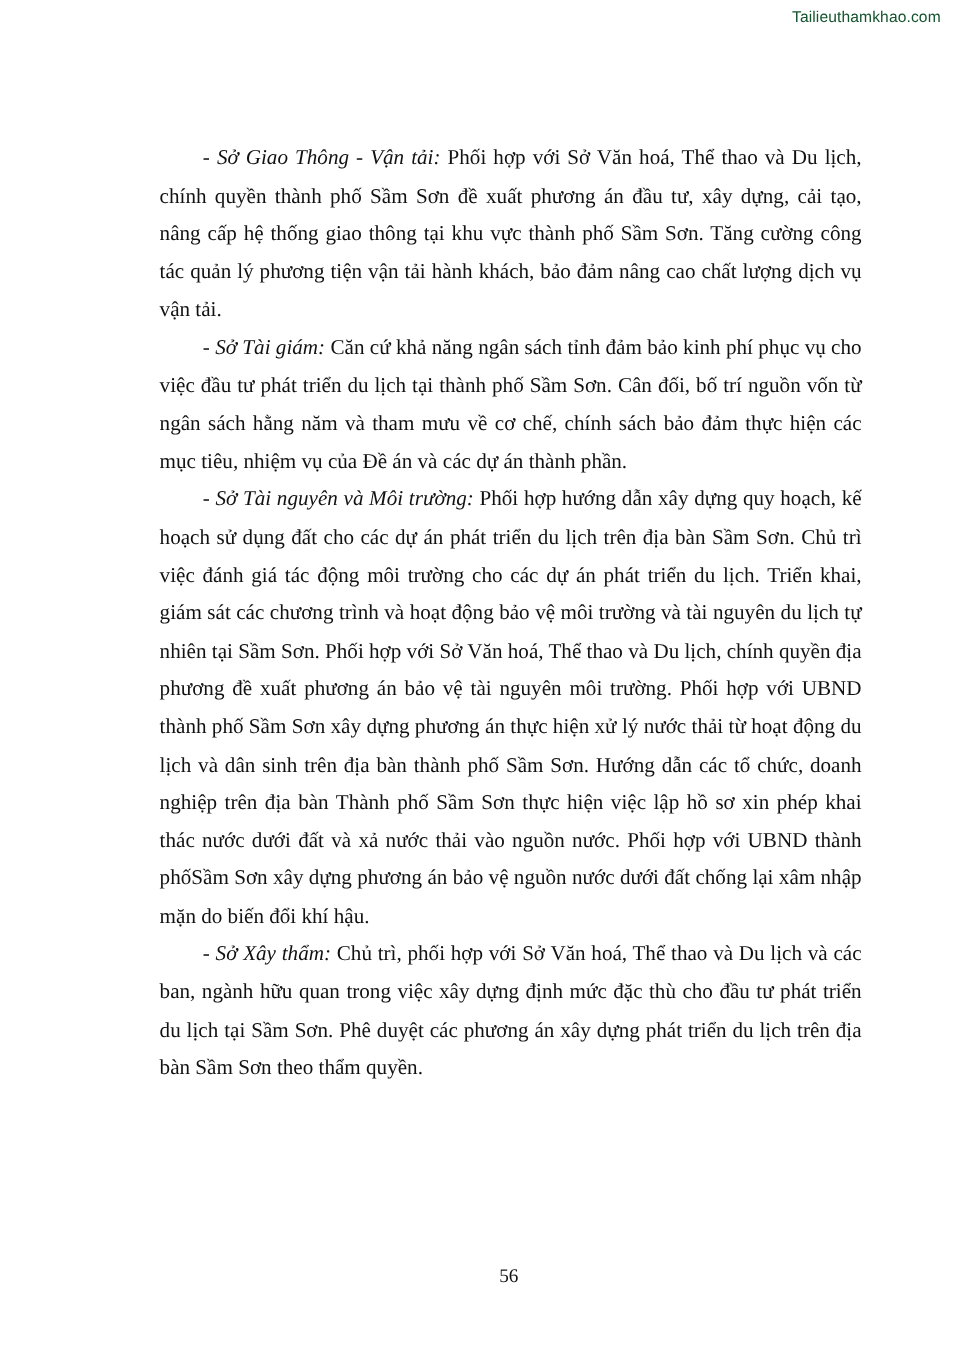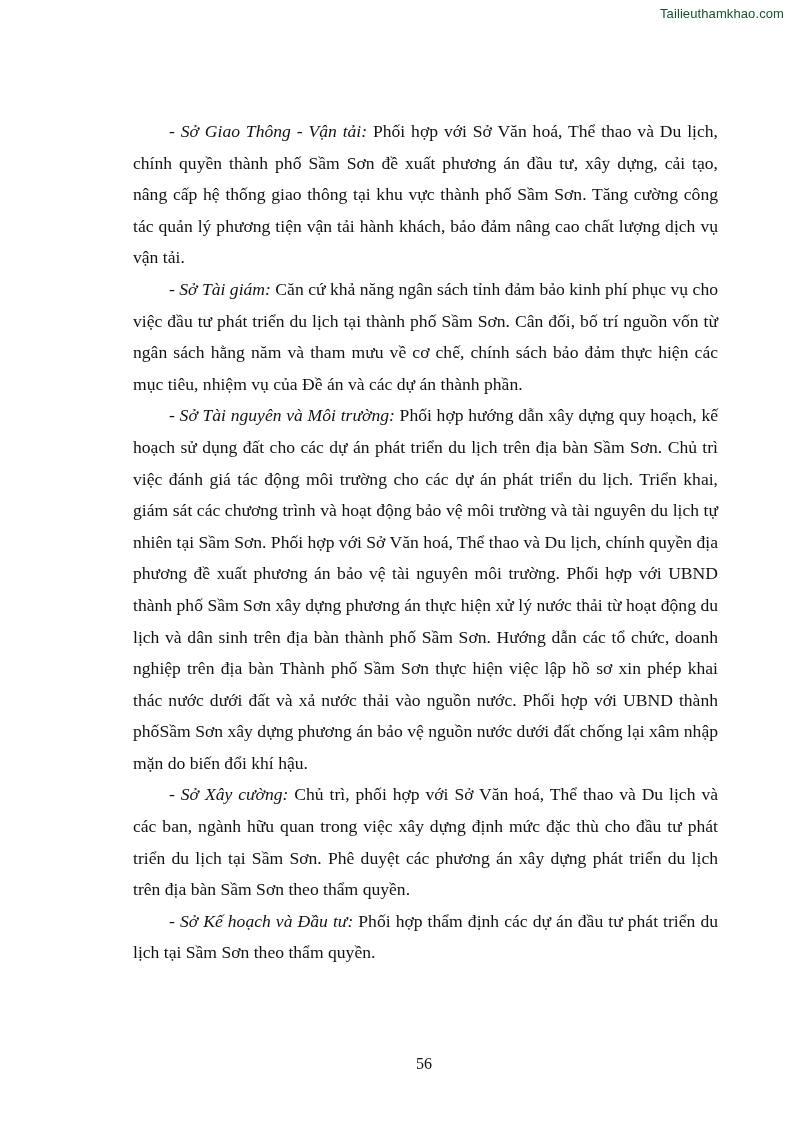--- a/index.html
+++ b/index.html
@@ -51,17 +51,16 @@
   </style>
 </head>
 <body>
 
 <div class="watermark">Tailieuthamkhao.com</div>
 
 <div class="page-body">
   <p class="para"><span>- </span><em>Sở Giao Thông - Vận tải:</em><span> Phối hợp với Sở Văn hoá, Thể thao và  Du lịch, chính quyền thành phố Sầm Sơn đề xuất phương án đầu tư, xây dựng, cải tạo, nâng cấp hệ thống giao thông tại khu vực thành phố Sầm Sơn. Tăng cường công tác quản lý phương tiện vận tải hành khách, bảo đảm nâng cao chất lượng dịch vụ vận tải.</span></p>
   <p class="para"><span>- </span><em>Sở Tài giám:</em><span> Căn cứ khả năng ngân sách tỉnh đảm bảo kinh phí phục vụ cho việc đầu tư phát triển du lịch tại thành phố Sầm Sơn. Cân đối, bố trí nguồn vốn từ ngân sách hằng năm và tham mưu về cơ chế, chính sách bảo đảm thực hiện các mục tiêu, nhiệm vụ của Đề án và các dự án thành phần.</span></p>
   <p class="para"><span>- </span><em>Sở Tài nguyên và Môi trường:</em><span> Phối hợp hướng dẫn xây dựng quy hoạch, kế hoạch sử dụng đất cho các dự án phát triển du lịch trên địa bàn Sầm Sơn. Chủ trì việc đánh giá tác động môi trường cho các dự án phát triển du lịch. Triển khai, giám sát các chương trình và hoạt động bảo vệ môi trường và tài nguyên du lịch tự nhiên tại Sầm Sơn. Phối hợp với Sở Văn hoá, Thể thao và Du lịch, chính quyền địa phương đề xuất phương án bảo vệ tài nguyên môi trường. Phối hợp với UBND thành phố Sầm Sơn xây dựng phương án thực hiện xử lý nước thải từ hoạt  động du lịch và dân sinh trên địa bàn thành phố Sầm Sơn. Hướng dẫn các tổ chức, doanh nghiệp trên địa bàn Thành phố Sầm Sơn thực hiện việc lập hồ sơ xin phép khai thác nước dưới đất và xả nước thải vào nguồn nước. Phối hợp với UBND thành phốSầm Sơn xây dựng phương án bảo vệ nguồn nước dưới đất chống lại xâm nhập mặn do biến đổi khí hậu.</span></p>
-  <p class="para"><span>- </span><em>Sở Xây cường:</em><span> Chủ trì, phối hợp với Sở Văn hoá, Thể thao và Du lịch và các ban, ngành hữu quan trong việc xây dựng định mức đặc thù cho đầu tư phát triển du lịch tại Sầm Sơn. Phê duyệt các phương án xây dựng phát triển du lịch trên địa bàn Sầm Sơn theo thẩm quyền.</span></p>
-  <p class="para"><span>- </span><em>Sở Kế hoạch và Đầu tư:</em><span> Phối hợp thẩm định các dự án đầu tư phát triển du lịch tại Sầm Sơn theo thẩm quyền.</span></p>
+  <p class="para"><span>- </span><em>Sở Xây thẩm:</em><span> Chủ trì, phối hợp với Sở Văn hoá, Thể thao và Du lịch và các ban, ngành hữu quan trong việc xây dựng định mức đặc thù cho đầu tư phát triển du lịch tại Sầm Sơn. Phê duyệt các phương án xây dựng phát triển du lịch trên địa bàn Sầm Sơn theo thẩm quyền.</span></p>
 </div>
 
 <div class="page-number">56</div>
 
 </body></html>

